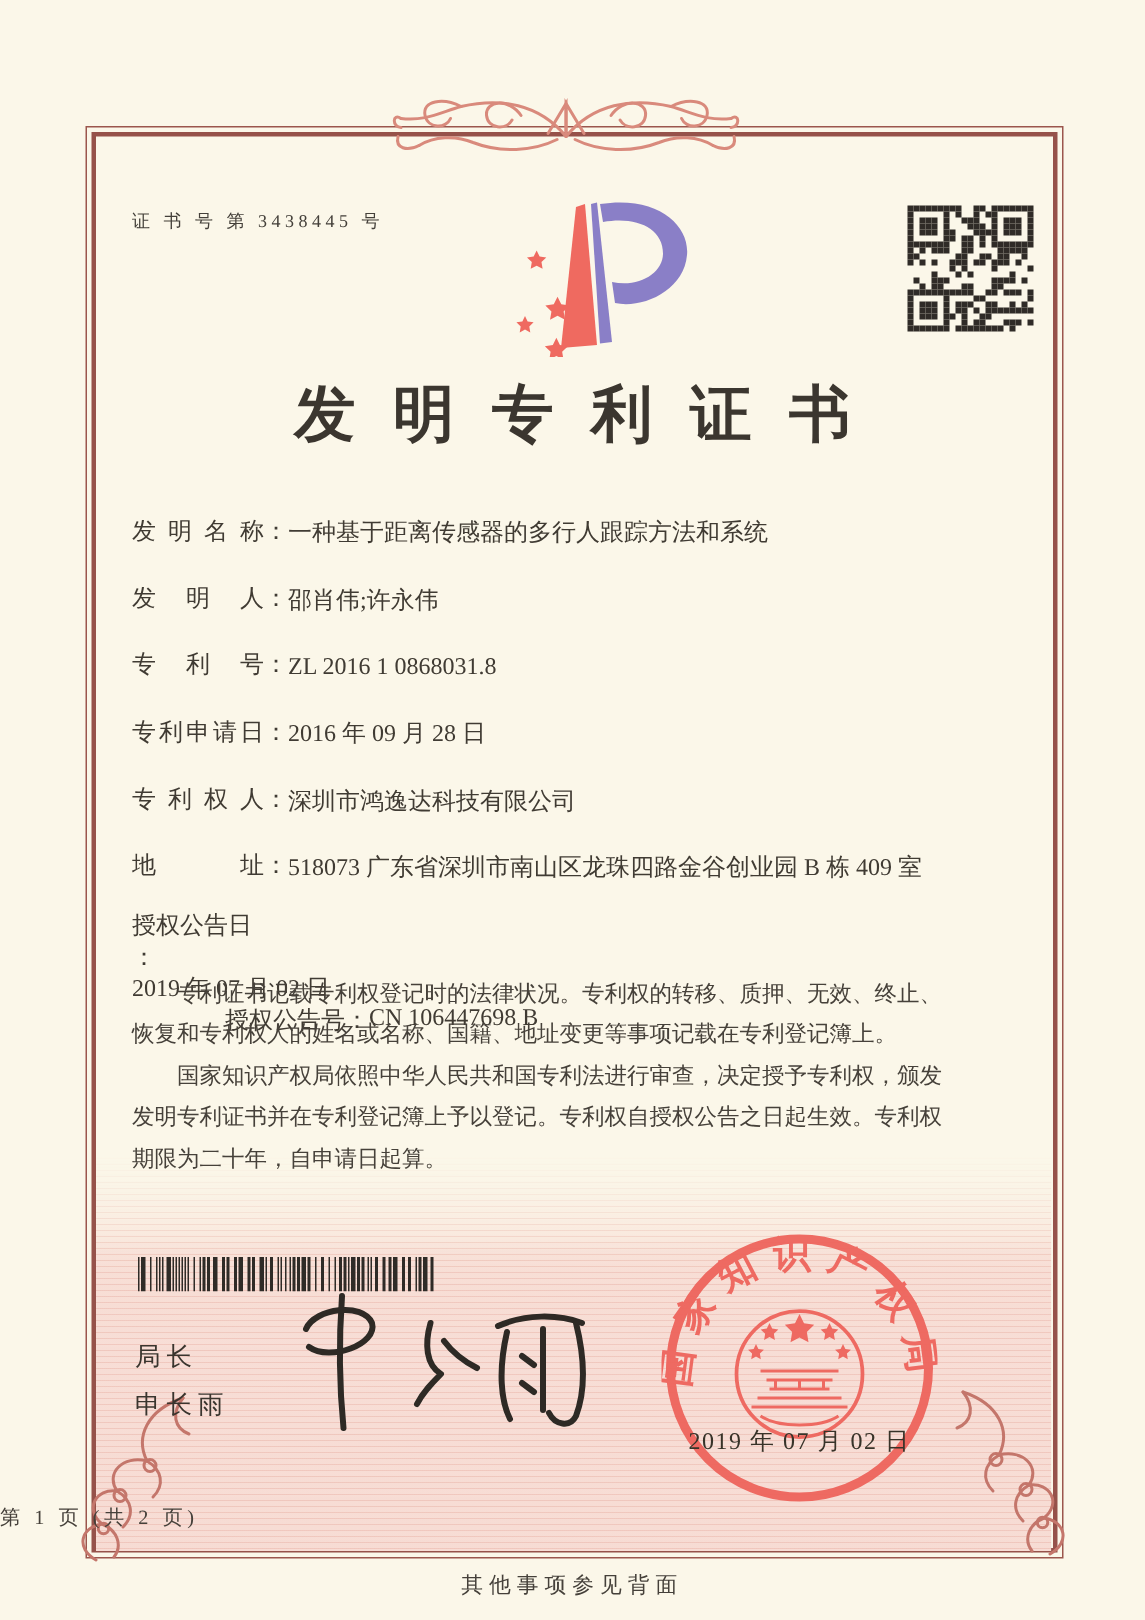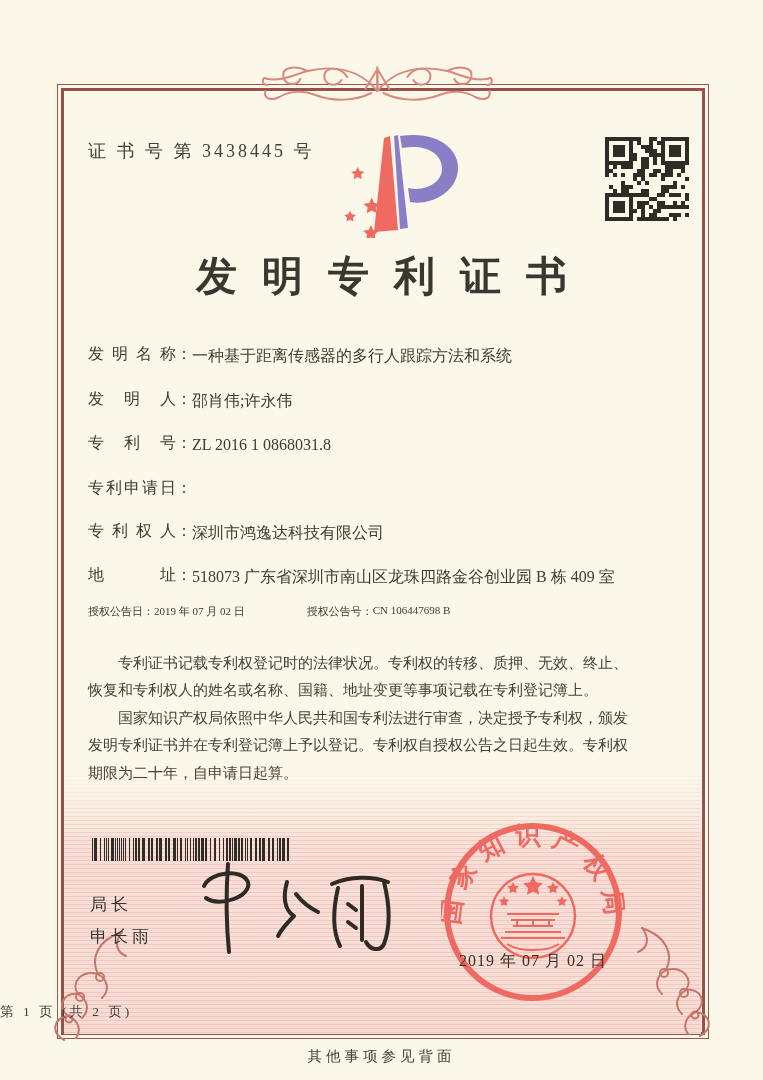--- a/index.html
+++ b/index.html
@@ -24,36 +24,36 @@
     left:64px;top:768px;width:637px;height:266px;
     background:
       repeating-linear-gradient(to bottom, rgba(224,152,138,.30) 0 1px, rgba(0,0,0,0) 1px 4px),
       linear-gradient(to bottom, rgba(247,220,212,0), rgba(247,220,212,.95) 80px, #f7dcd4);
     -webkit-mask-image:linear-gradient(to bottom, transparent, #000 70px);
     mask-image:linear-gradient(to bottom, transparent, #000 70px);
     z-index:0;
   }
   .content{z-index:2;}
   
-  .cert-no{left:88px;top:139px;font-size:18px;letter-spacing:3px;color:#44403a;}
+  .cert-no{left:88px;top:139px;font-size:12px;letter-spacing:3px;color:#44403a;}
   .title{
     left:0;right:0;top:249px;text-align:center;
     font-size:41px;font-weight:700;letter-spacing:25px;padding-left:25px;
     color:#3b362f;
   }
   
   .fields{left:88px;top:344px;width:545px;}
   .row{display:flex;align-items:flex-start;margin-bottom:21.5px;font-size:16px;color:#403b33;}
   .row .lab{
     width:88px;flex:0 0 88px;
     text-align:justify;text-align-last:justify;-moz-text-align-last:justify;
   }
   .row .colon{flex:0 0 14px;}
   .row .val{flex:1;line-height:1.45;}
-  .grant-row{display:flex;font-size:11px;color:#403b33;margin-top:16px;}
+  .grant-row{display:flex;font-size:16px;color:#403b33;margin-top:16px;flex-direction:column;}
   .grant-row .pair2{margin-left:62px;display:flex;}
   
   .paras{left:88px;top:650px;width:542px;font-size:15px;line-height:1.83;color:#46413a;}
   .paras p{margin:0;text-indent:2em;}
   
   .barcode{left:92px;top:838px;}
   .qr{left:601px;top:133px;}
   
   .sig-title{left:90px;top:893px;font-size:17px;letter-spacing:4px;color:#3a352e;}
   .sig-name{left:90px;top:925px;font-size:17px;letter-spacing:4px;color:#3a352e;}
@@ -394,20 +394,21 @@
     <span class="val">邵肖伟;许永伟</span>
   </div>
   <div class="row">
     <span class="lab">专利号</span>
       <span class="colon">：</span>
     <span class="val">ZL 2016 1 0868031.8</span>
   </div>
   <div class="row">
     <span class="lab">专利申请日</span>
       <span class="colon">：</span>
+    <span class="val">2016 年 09 月 28 日</span>
   </div>
   <div class="row">
     <span class="lab">专利权人</span>
       <span class="colon">：</span>
     <span class="val">深圳市鸿逸达科技有限公司</span>
   </div>
   <div class="row" style="margin-bottom:14px;">
     <span class="lab">地址</span>
       <span class="colon">：</span>
     <span class="val" style="max-width:430px">518073 广东省深圳市南山区龙珠四路金谷创业园 B 栋 409 室</span>

